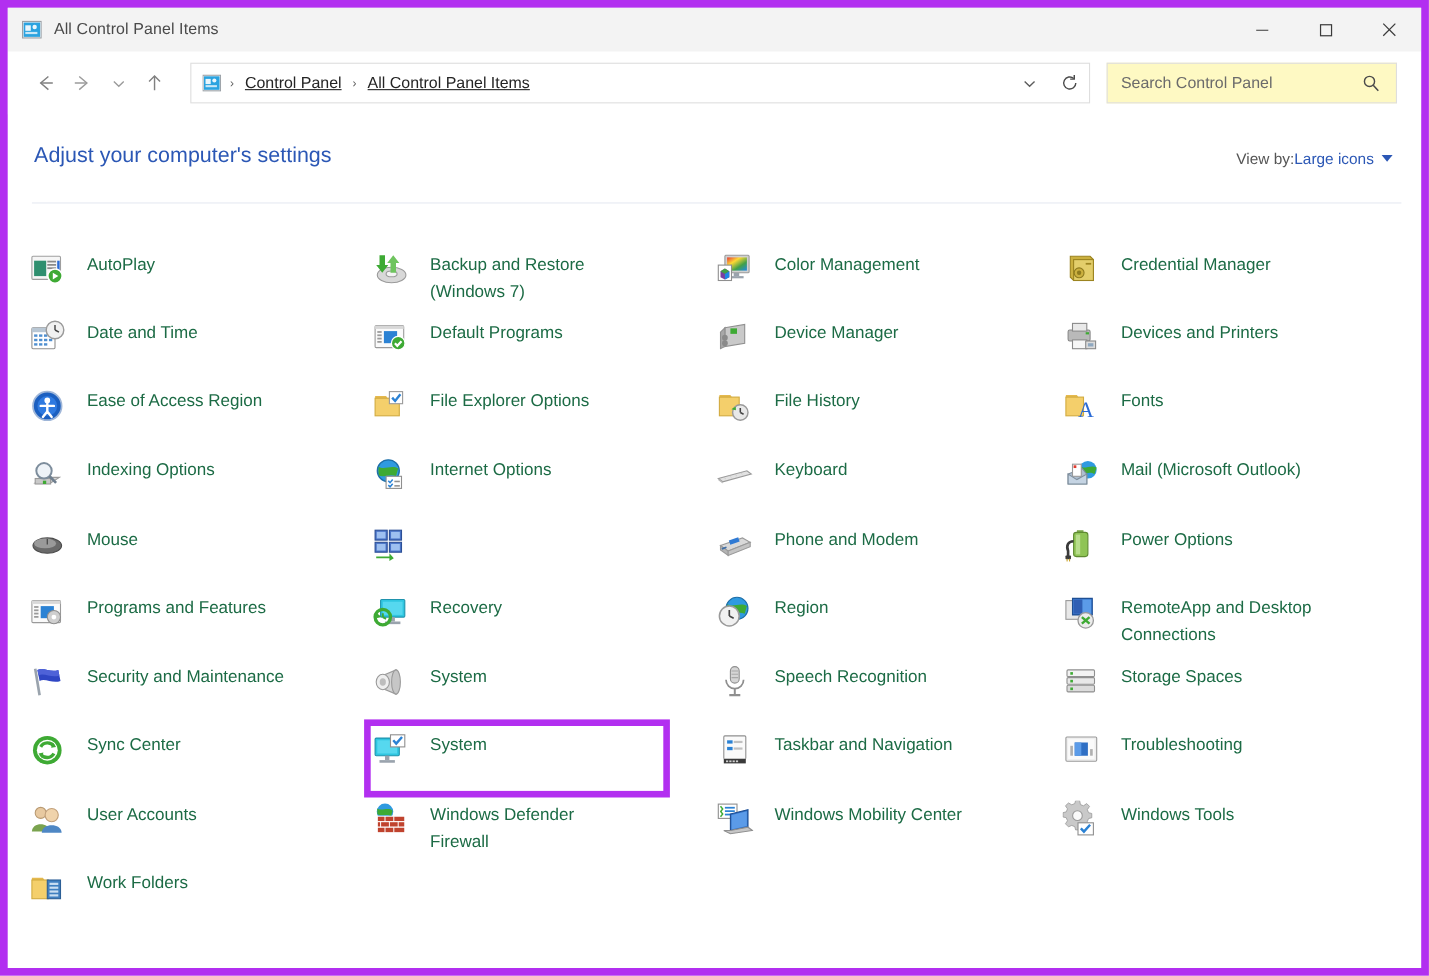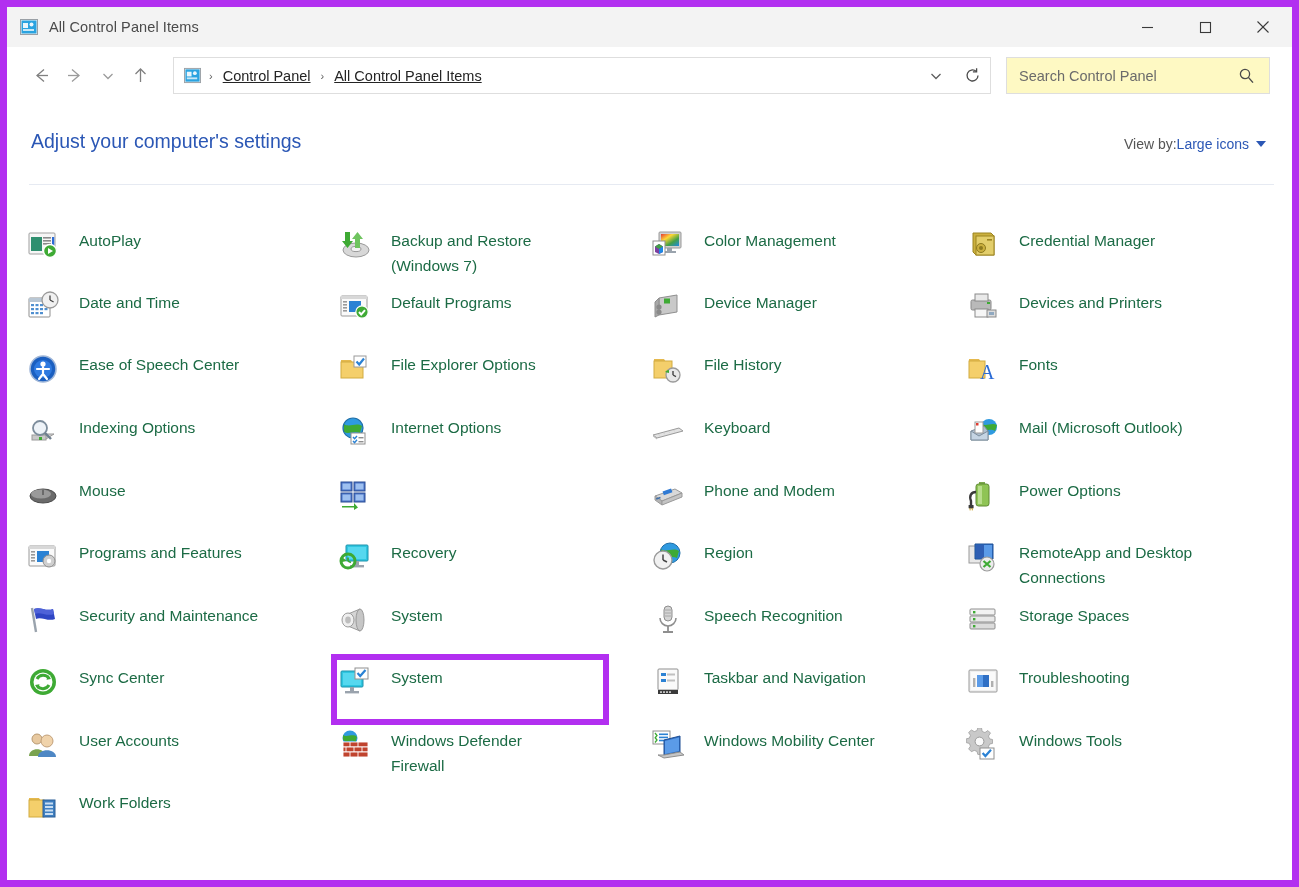--- a/index.html
+++ b/index.html
@@ -403,21 +403,21 @@
 
         <div class="cp-item" style="top:124px">
           <span class="cp-ico">
             <svg width="34" height="34" viewBox="0 0 34 34">
               <circle cx="17" cy="17" r="13" fill="#1b5fc0" stroke="#9fb6d8" stroke-width="1.6"></circle>
               <circle cx="17" cy="17" r="9" fill="#2f7ae0"></circle>
               <circle cx="17" cy="12" r="2.6" fill="#ffffff"></circle>
               <path d="M17 15 L17 22 M17 22 L13 27 M17 22 L21 27 M11 17 L23 17" stroke="#ffffff" stroke-width="2.2" fill="none" stroke-linecap="round"></path>
             </svg>
           </span>
-          <span class="cp-label">Ease of Speech Center</span>
+          <span class="cp-label">Ease of Access Region</span>
         </div>
 
         <div class="cp-item" style="top:187px">
           <span class="cp-ico">
             <svg width="34" height="34" viewBox="0 0 34 34">
               <path d="M6 24 L20 24 L28 19 L14 19 Z" fill="#d3d3d3" stroke="#9a9a9a"></path>
               <rect x="6" y="20" width="14" height="5" fill="#c9c9c9" stroke="#9a9a9a"></rect>
               <circle cx="14" cy="13" r="7" fill="#eef3f8" stroke="#7d8d9c" stroke-width="1.8"></circle>
               <line x1="19" y1="18" x2="25" y2="24" stroke="#6f7f8f" stroke-width="2.4"></line>
               <rect x="13" y="22" width="3" height="3" fill="#3eaa34"></rect>

